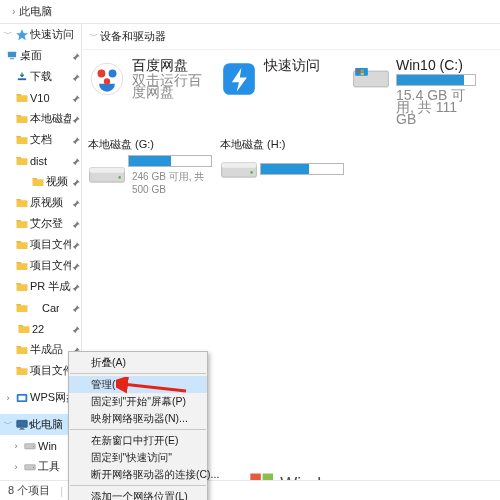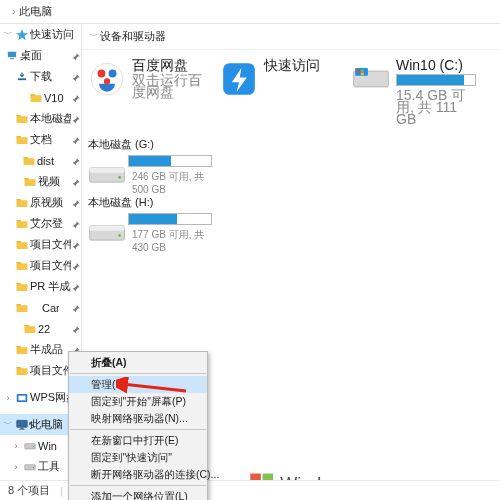--- a/index.html
+++ b/index.html
@@ -21,21 +21,21 @@
   
   .content { position: absolute; left: 82px; right: 0; top: 24px; bottom: 0; overflow: hidden; }
   .section-hdr { display: flex; align-items: center; height: 26px; padding-left: 6px; color: #222; border-bottom: 1px solid #f0f0f0; }
   .section-hdr .chev2 { width: 12px; text-align: center; color: #666; font-size: 9px; }
   .tiles { display: flex; padding: 8px 4px; }
   .tile { width: 126px; display: flex; align-items: flex-start; margin-right: 6px; }
   .tile .ticon { width: 42px; height: 42px; display: flex; align-items: center; justify-content: center; flex-shrink: 0; }
   .tile .tinfo { padding-left: 4px; flex: 1; }
   .tile .ttitle { color: #222; font-size: 14px; line-height: 14px; }
   .tile .tsub { color: #8a8a8a; font-size: 14px; line-height: 12px; margin-top: 2px; }
-  .drives { display: flex; padding: 4px 4px; flex-direction: column; }
+  .drives { display: flex; padding: 4px 4px; }
   .drive { width: 126px; margin-right: 6px; }
   .drive .dname { color: #222; font-size: 11px; padding-bottom: 3px; margin-left: 2px; }
   .drive .dbody { display: flex; align-items: center; }
   .drive .dico { width: 42px; height: 30px; display: flex; align-items: center; justify-content: center; }
   .drive .dtxt { color: #8a8a8a; font-size: 10px; flex: 1; padding-left: 4px; }
   .bar { height: 12px; width: 100%; background: #fff; border: 1px solid #b8b8b8; position: relative; margin-bottom: 3px; }
   .bar .fill { position: absolute; left: 0; top: 0; bottom: 0; background: #2695d9; }
   
   .ctx { position: absolute; left: 68px; top: 351px; width: 140px; background: #f2f2f2; border: 1px solid #b9b9b9; box-shadow: 2px 2px 4px rgba(0,0,0,0.25); z-index: 10; padding: 2px 0; }
   .ctx .item { height: 17px; display: flex; align-items: center; padding: 0 16px 0 22px; color: #222; font-size: 10.5px; white-space: nowrap; }
@@ -87,21 +87,21 @@
           <svg viewBox="0 0 24 24">
             <rect x="3" y="16" width="18" height="4" fill="#2066a6"></rect>
             <path d="M12 3v9m0 0l-4-4m4 4l4-4" stroke="#2066a6" stroke-width="2.5" fill="none"></path>
           </svg>
         </span>
         <span class="label">下载</span>
         <span class="pin"><svg width="10" height="10" viewBox="0 0 24 24">
             <path d="M14 3l7 7-4 1-5 5-1 4-7-7 4-1 5-5 1-4z" fill="#7b7b7b"></path>
           </svg></span>
       </div>
-      <div class="node" style="padding-left: 28px;">
+      <div class="node" style="padding-left: 14px;">
         <span class="icon-slot folder-y">
           <svg viewBox="0 0 24 20">
             <path d="M2 4h7l2 2h11v11a1 1 0 0 1-1 1H3a1 1 0 0 1-1-1V4z" fill="#f4c74b"></path>
             <path d="M2 4h7l2 2H2z" fill="#e0ac2f"></path>
           </svg>
         </span>
         <span class="label">V10</span>
         <span class="pin"><svg width="10" height="10" viewBox="0 0 24 24">
             <path d="M14 3l7 7-4 1-5 5-1 4-7-7 4-1 5-5 1-4z" fill="#7b7b7b"></path>
           </svg></span>
@@ -123,33 +123,33 @@
           <svg viewBox="0 0 24 20">
             <path d="M2 4h7l2 2h11v11a1 1 0 0 1-1 1H3a1 1 0 0 1-1-1V4z" fill="#f4c74b"></path>
             <path d="M2 4h7l2 2H2z" fill="#e0ac2f"></path>
           </svg>
         </span>
         <span class="label">文档</span>
         <span class="pin"><svg width="10" height="10" viewBox="0 0 24 24">
             <path d="M14 3l7 7-4 1-5 5-1 4-7-7 4-1 5-5 1-4z" fill="#7b7b7b"></path>
           </svg></span>
       </div>
-      <div class="node" style="padding-left: 21px;">
+      <div class="node" style="padding-left: 14px;">
         <span class="icon-slot folder-y">
           <svg viewBox="0 0 24 20">
             <path d="M2 4h7l2 2h11v11a1 1 0 0 1-1 1H3a1 1 0 0 1-1-1V4z" fill="#f4c74b"></path>
             <path d="M2 4h7l2 2H2z" fill="#e0ac2f"></path>
           </svg>
         </span>
         <span class="label">dist</span>
         <span class="pin"><svg width="10" height="10" viewBox="0 0 24 24">
             <path d="M14 3l7 7-4 1-5 5-1 4-7-7 4-1 5-5 1-4z" fill="#7b7b7b"></path>
           </svg></span>
       </div>
-      <div class="node" style="padding-left: 22px;">
+      <div class="node" style="padding-left: 30px;">
         <span class="icon-slot folder-y">
           <svg viewBox="0 0 24 20">
             <path d="M2 4h7l2 2h11v11a1 1 0 0 1-1 1H3a1 1 0 0 1-1-1V4z" fill="#f4c74b"></path>
             <path d="M2 4h7l2 2H2z" fill="#e0ac2f"></path>
           </svg>
         </span>
         <span class="label">视频</span>
         <span class="pin"><svg width="10" height="10" viewBox="0 0 24 24">
             <path d="M14 3l7 7-4 1-5 5-1 4-7-7 4-1 5-5 1-4z" fill="#7b7b7b"></path>
           </svg></span>
@@ -219,21 +219,21 @@
           <svg viewBox="0 0 24 20">
             <path d="M2 4h7l2 2h11v11a1 1 0 0 1-1 1H3a1 1 0 0 1-1-1V4z" fill="#f4c74b"></path>
             <path d="M2 4h7l2 2H2z" fill="#e0ac2f"></path>
           </svg>
         </span>
         <span class="label">Camera</span>
         <span class="pin"><svg width="10" height="10" viewBox="0 0 24 24">
             <path d="M14 3l7 7-4 1-5 5-1 4-7-7 4-1 5-5 1-4z" fill="#7b7b7b"></path>
           </svg></span>
       </div>
-      <div class="node" style="padding-left: 22px;">
+      <div class="node" style="padding-left: 16px;">
         <span class="icon-slot folder-y">
           <svg viewBox="0 0 24 20">
             <path d="M2 4h7l2 2h11v11a1 1 0 0 1-1 1H3a1 1 0 0 1-1-1V4z" fill="#f4c74b"></path>
             <path d="M2 4h7l2 2H2z" fill="#e0ac2f"></path>
           </svg>
         </span>
         <span class="label">22</span>
         <span class="pin"><svg width="10" height="10" viewBox="0 0 24 24">
             <path d="M14 3l7 7-4 1-5 5-1 4-7-7 4-1 5-5 1-4z" fill="#7b7b7b"></path>
           </svg></span>
@@ -410,29 +410,28 @@
             <svg width="38" height="24" viewBox="0 0 48 30">
               <rect x="2" y="6" width="44" height="18" rx="2" fill="#d8d8d8" stroke="#aeaeae"></rect>
               <rect x="2" y="6" width="44" height="6" rx="2" fill="#eeeeee"></rect>
               <circle cx="40" cy="18" r="1.6" fill="#6fae3a"></circle>
             </svg>
           </div>
           <div style="flex:1">
             <div class="bar">
               <div class="fill" style="width:59%"></div>
             </div>
-            <div class="dtxt">177 GB 可用, 共 430 GB</div>
           </div>
         </div>
       </div>
     </div>
 </div>
 
 <div class="ctx" id="ctx">
-    <div class="item" style="font-weight: 700; text-align: right;">折叠(A)</div>
+    <div class="item" style="font-weight: 400; text-align: right;">折叠(A)</div>
     <div class="sep"></div>
     <div class="item hl">管理(G)</div>
     <div class="item">固定到"开始"屏幕(P)</div>
     <div class="item">映射网络驱动器(N)...</div>
     <div class="sep"></div>
     <div class="item">在新窗口中打开(E)</div>
     <div class="item">固定到"快速访问"</div>
     <div class="item">断开网络驱动器的连接(C)...</div>
     <div class="sep"></div>
     <div class="item">添加一个网络位置(L)</div>

